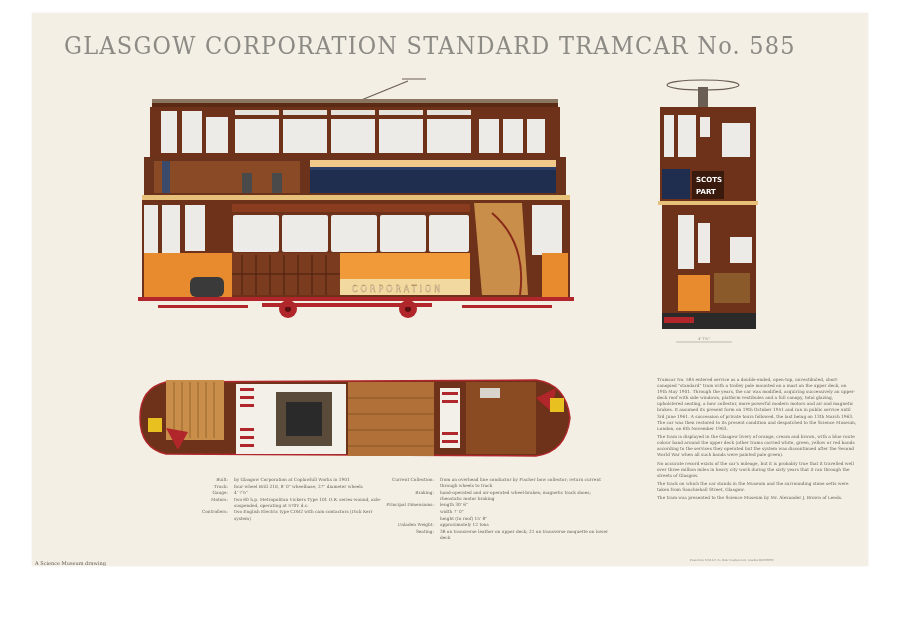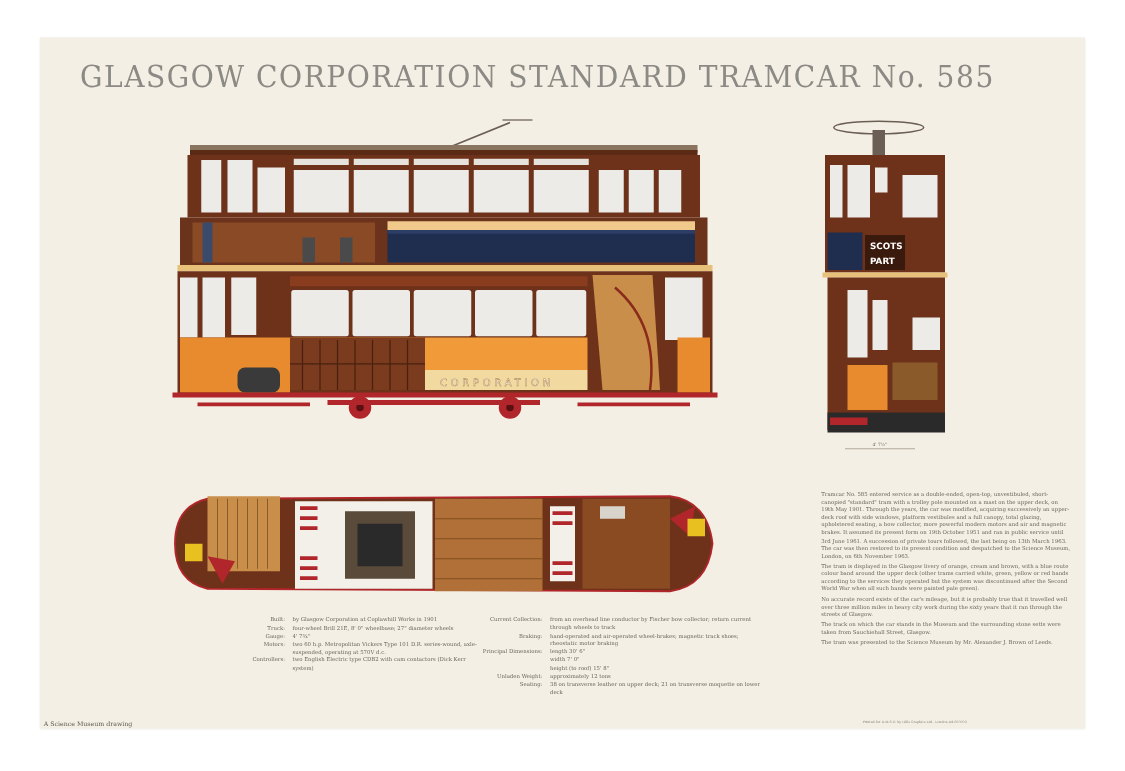--- a/index.html
+++ b/index.html
@@ -1,17 +1,17 @@
 <!DOCTYPE html>
 <html><head>
 <meta charset="utf-8">
 <style>
   html,body{margin:0;padding:0;background:#ffffff;}
   body{width:900px;height:617px;position:relative;overflow:hidden;font-family:"DejaVu Serif",serif;}
-  .poster{position:absolute;left:32px;top:30px;width:836px;height:553px;background:#f4efe4;box-shadow:0 0 2px rgba(0,0,0,.08);}
+  .poster{position:absolute;left:32px;top:13px;width:836px;height:553px;background:#f4efe4;box-shadow:0 0 2px rgba(0,0,0,.08);}
   .title{position:absolute;left:32px;top:18px;width:780px;text-align:left;font-family:"DejaVu Serif",serif;font-size:22.5px;letter-spacing:1.2px;color:#8c8a85;font-weight:normal;white-space:nowrap;transform:scaleY(1.08);transform-origin:top left;}
   .abs{position:absolute;}
   .small{font-size:4.3px;line-height:6.1px;color:#6b655b;font-family:"DejaVu Serif",serif;}
   .spec{position:absolute;display:grid;grid-template-columns:auto 1fr;column-gap:6px;row-gap:0.5px;}
   .spec .lbl{text-align:right;font-size:4.3px;line-height:6.1px;color:#6b655b;}
   .spec .val{font-size:4.3px;line-height:6.1px;color:#6b655b;}
   .desc p{margin:0 0 2.2px 0;}
   svg{position:absolute;overflow:visible;}
 </style>
 </head>

